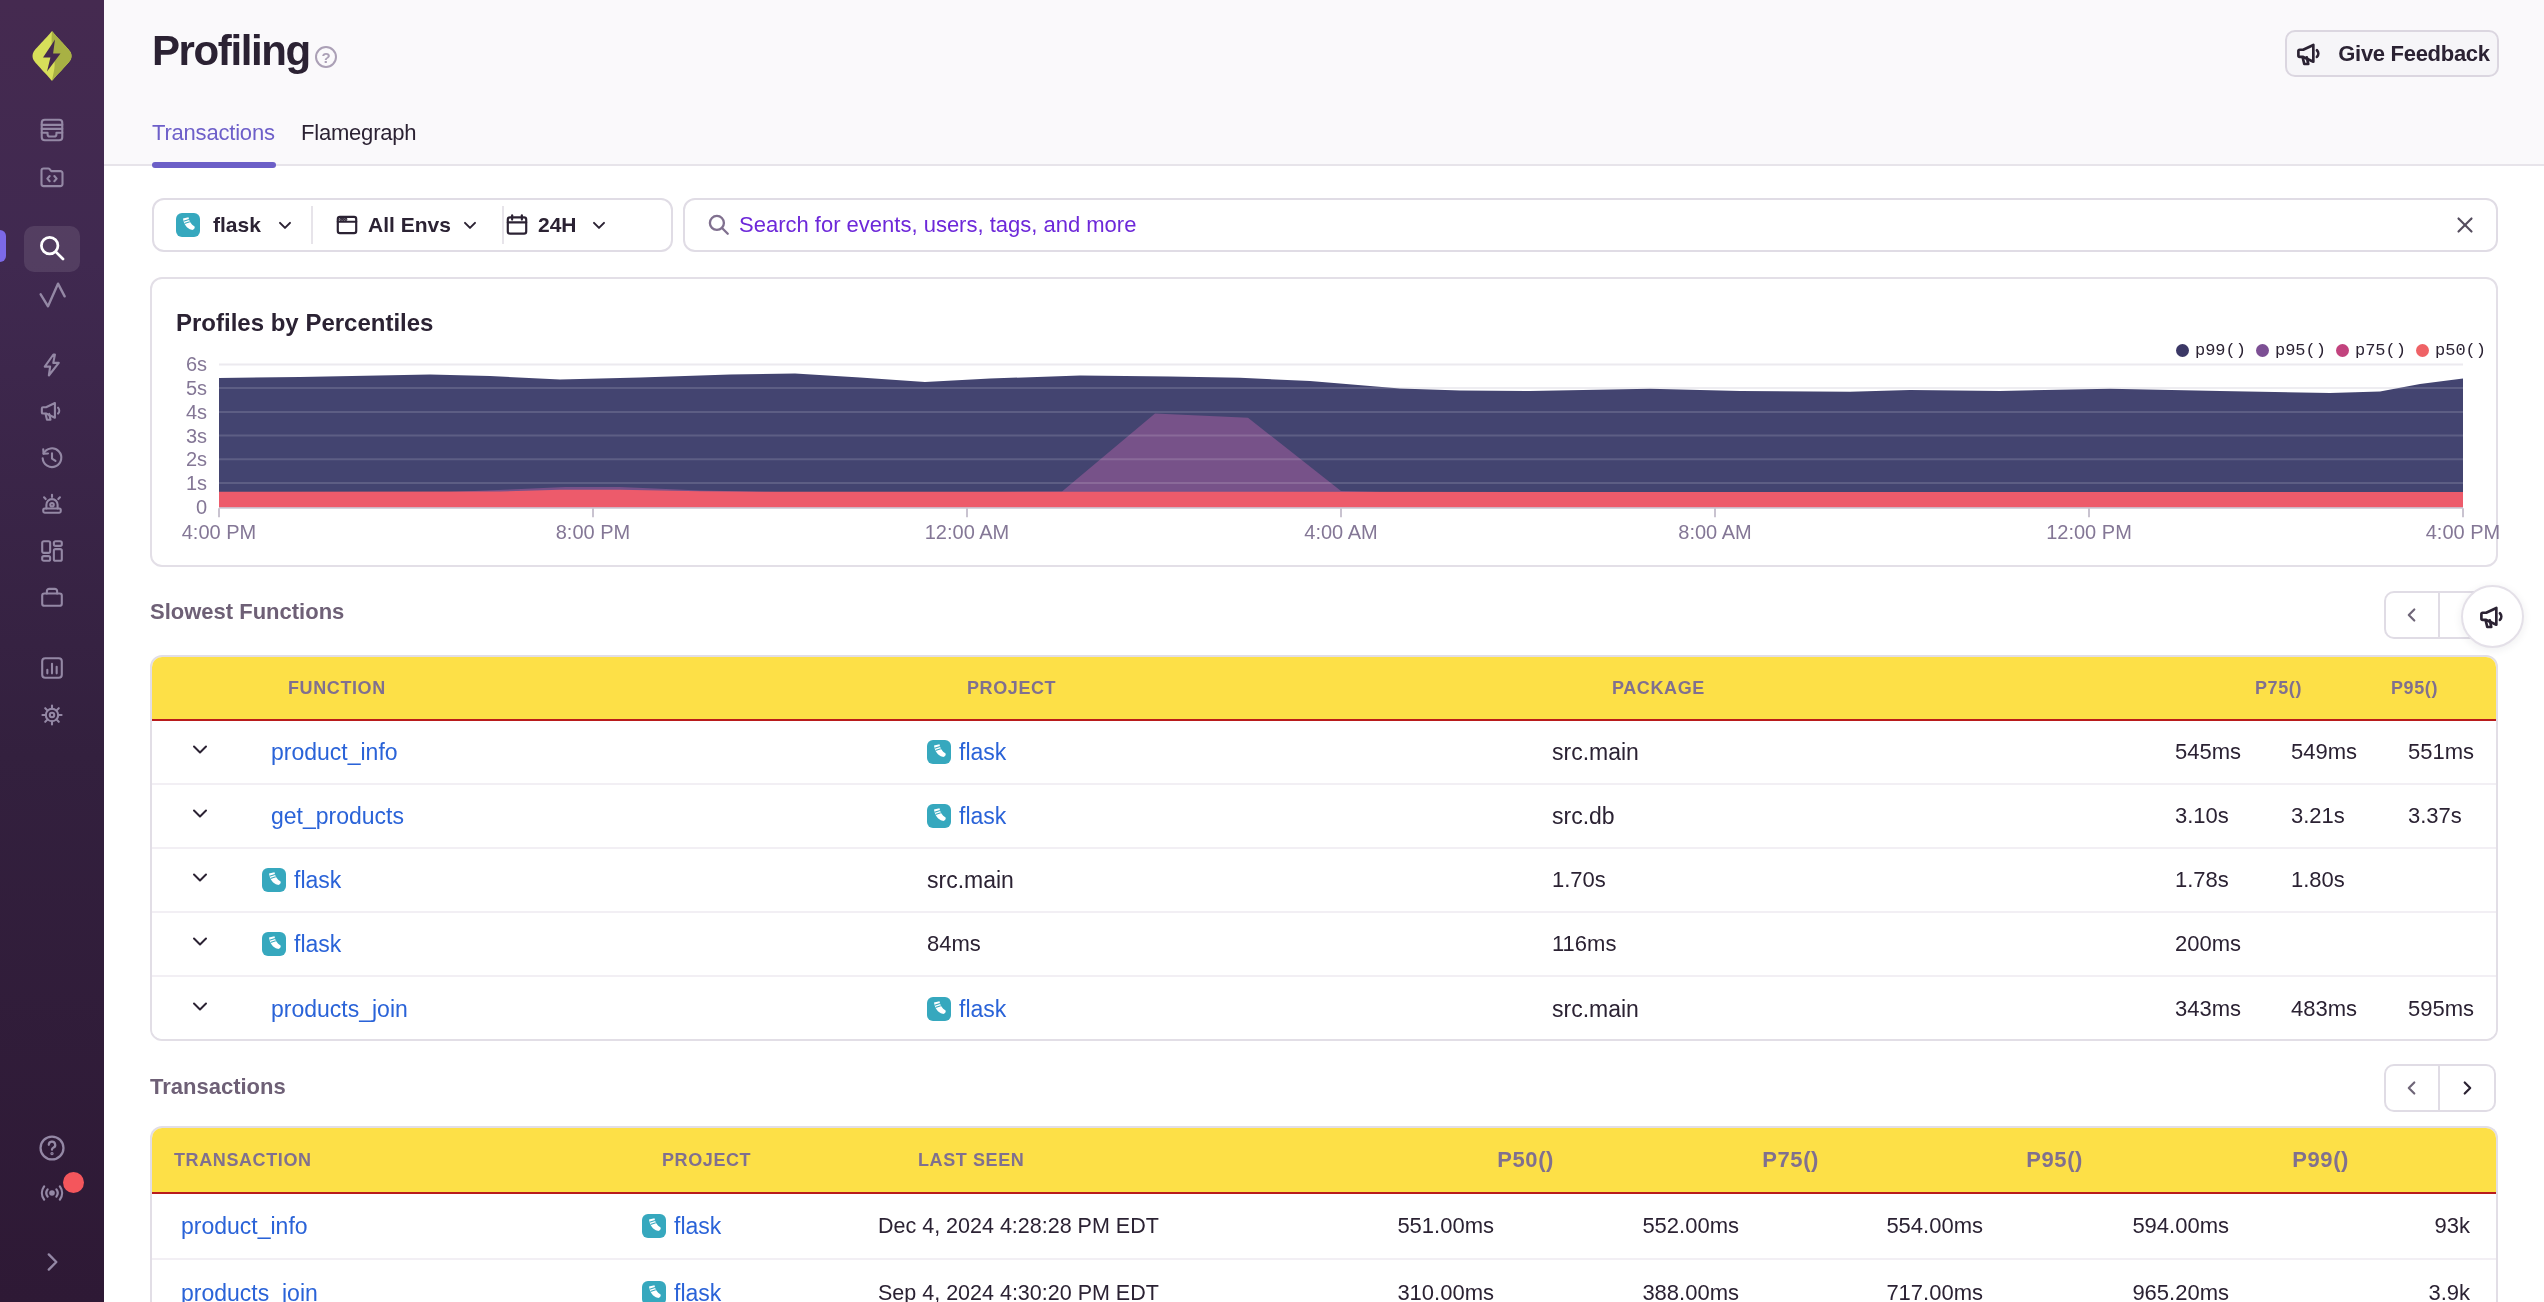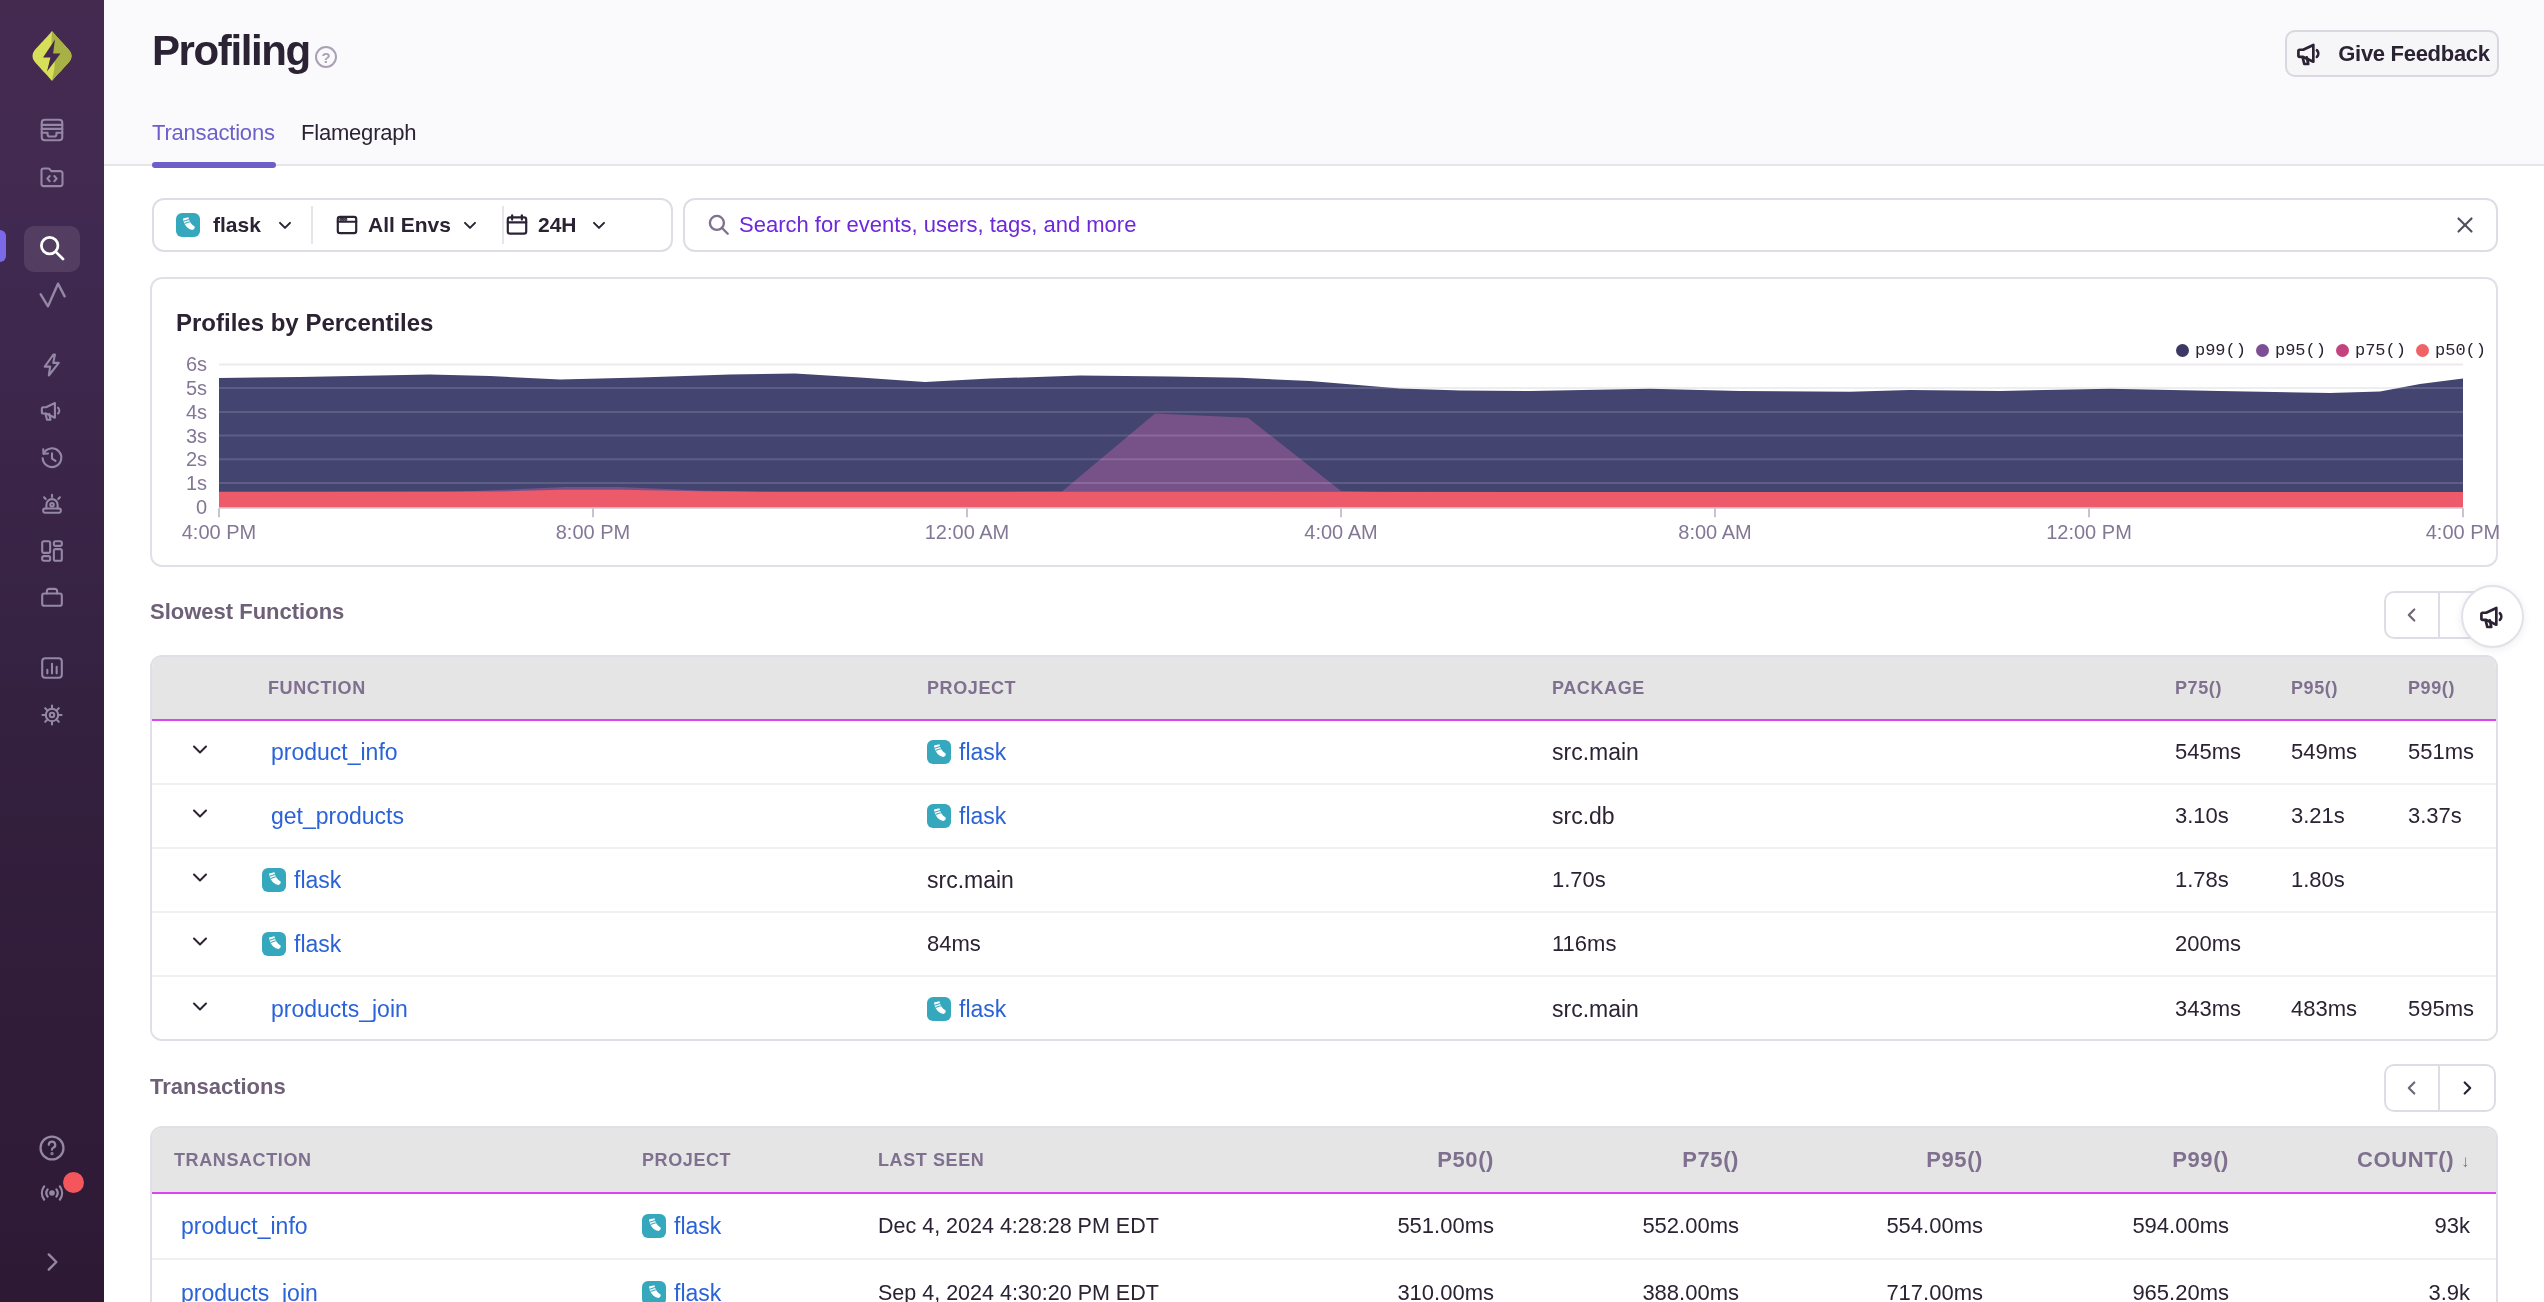--- a/index.html
+++ b/index.html
@@ -43,21 +43,21 @@
 
 .sechead { position:absolute; left:150px; font-size:22px; font-weight:bold; color:#6E6076; }
 .pagbtns { position:absolute; display:flex; }
 .pagbtn { width:56px; height:48px; background:#fff; border:2px solid #E0DCE5; display:flex; align-items:center; justify-content:center; }
 .pagbtn.l { border-radius:10px 0 0 10px; }
 .pagbtn.r { border-radius:0 10px 10px 0; border-left:none; }
 
 
 .tpanel { position:absolute; left:150px; width:2348px; background:#fff; border:2px solid #E2DEE6; border-radius:12px; overflow:hidden; }
 .trow { display:grid; align-items:center; }
-.thead { background:#e5e5e5; border-bottom:2px solid #d946ef; color:#80708F; font-size:18px; font-weight:bold; letter-spacing:0.6px; }
+.thead { background:#fde047; border-bottom:2px solid #b91c1c; color:#80708F; font-size:18px; font-weight:bold; letter-spacing:0.6px;gap:20px; }
 .tbody-row { border-bottom:2px solid #F2EFF4; font-size:23px; background:#fff; }
 .tbody-row:last-child { border-bottom:none; }
 .link { color:#2A63D8; }
 .projcell { display:flex; align-items:center; gap:8px; }
 .num { text-align:left; }
 .rnum { text-align:right; }
 
 #sftable .trow { grid-template-columns:110px 665px 625px 623px 116px 117px 88px; }
 #sftable .num { font-size:22px; }
 #txtable .trow { grid-template-columns:490px 235px 401px 244px 245px 244px 246px 239px; }

